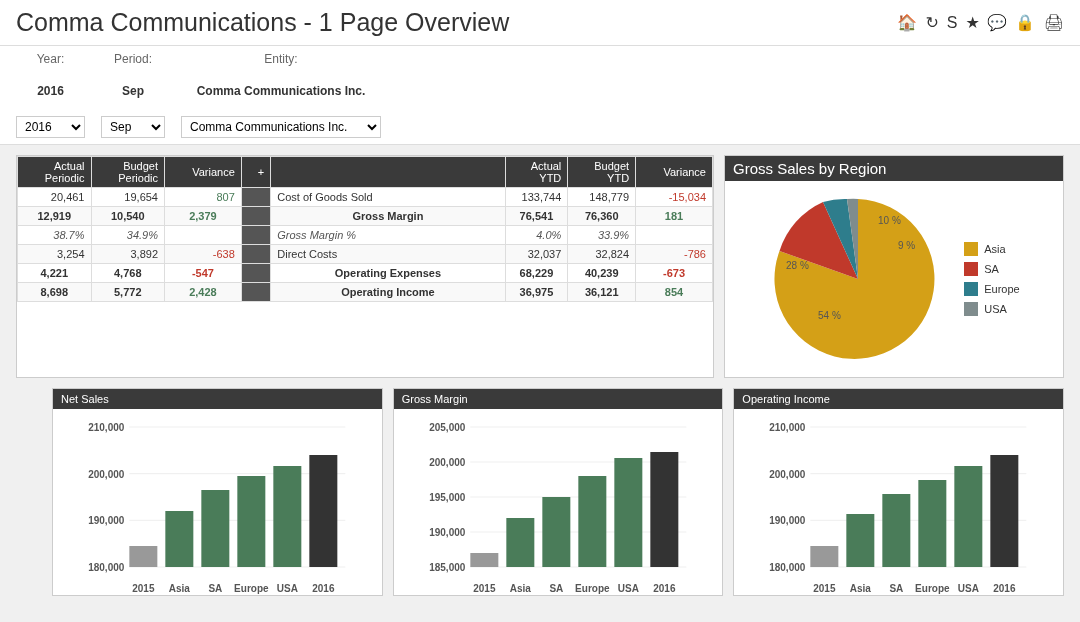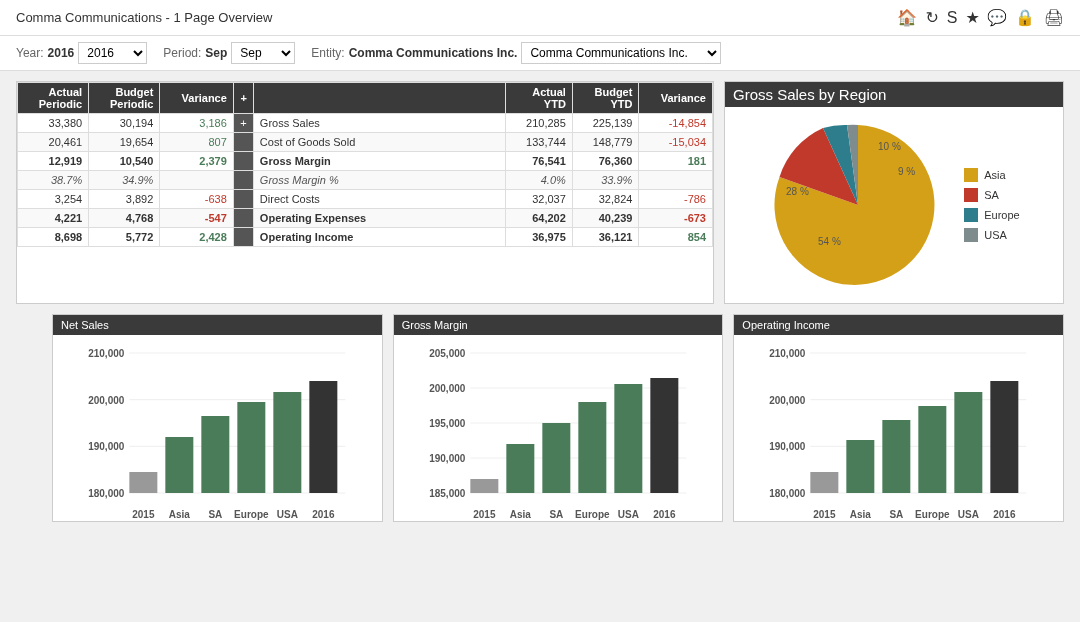--- a/index.html
+++ b/index.html
@@ -1,37 +1,37 @@
 <!DOCTYPE html>
 <html><head>
   <meta charset="utf-8">
   <style>
     * { box-sizing: border-box; margin: 0; padding: 0; }
     body { font-family: Arial, sans-serif; font-size: 12px; background: #f0f0f0; color: #333; }
     
     .header { background: #fff; padding: 8px 16px; border-bottom: 1px solid #ddd; display: flex; align-items: center; justify-content: space-between; }
-    .header-title { font-size: 13px; font-weight: normal; color: #333; }
+    .header-title { font-size: 25px; font-weight: normal; color: #333; }
     .header-icons { display: flex; gap: 8px; align-items: center; }
     
     .toolbar { background: #fff; padding: 6px 16px; border-bottom: 1px solid #ddd; display: flex; align-items: center; gap: 16px; font-size: 12px; }
-    .toolbar-item { display: flex; align-items: center; gap: 4px; }
+    .toolbar-item { display: flex; align-items: center; gap: 18px; flex-direction: column; }
     .toolbar-label { color: #666; }
     .toolbar-value { font-weight: bold; }
     .toolbar-select { background: #fff; border: 1px solid #ccc; padding: 2px 16px 2px 4px; font-size: 12px; cursor: pointer; }
     
     .main-content { padding: 10px 16px; display: flex; gap: 10px; flex-direction: column; }
     
     .top-section { display: flex; gap: 10px; }
     
     .financial-table { flex: 1; background: #fff; border: 1px solid #ccc; }
     .financial-table table { width: 100%; border-collapse: collapse; font-size: 11px; }
     .financial-table th, .financial-table td { padding: 3px 6px; border: 1px solid #ddd; text-align: right; }
-    .financial-table th { background: #3a3a3a; color: #fff; font-weight: bold; }
+    .financial-table th { background: #3a3a3a; color: #fff; font-weight: normal; padding-left: 16px; }
     .financial-table td.label-col { text-align: left; }
-    .financial-table tr.bold-row td { font-weight: bold; }
+    .financial-table tr.bold-row td { font-weight: bold; text-align: center; }
     .financial-table tr.italic-row td { font-style: italic; color: #555; margin-left: 29px; }
     .financial-table tr:nth-child(even) { background: #f9f9f9; }
     .positive { color: #4a7c59; }
     .negative { color: #c0392b; }
     .plus-cell { background: #555; color: #fff; text-align: center !important; width: 20px; }
     
     .pie-section { width: 340px; background: #fff; border: 1px solid #ccc; padding: 8px; }
     .pie-title { background: #3a3a3a; color: #fff; padding: 4px 8px; margin: -8px -8px 8px -8px; font-size: 15px; }
     .pie-container { display: flex; align-items: center; justify-content: center; gap: 16px; }
     .pie-legend { display: flex; flex-direction: column; gap: 6px; font-size: 11px; }
@@ -97,30 +97,20 @@
             <th>Budget<br>Periodic</th>
             <th>Variance</th>
             <th>+</th>
             <th style="text-align:left; min-width:200px;"></th>
             <th>Actual<br>YTD</th>
             <th>Budget<br>YTD</th>
             <th>Variance</th>
           </tr>
         </thead>
         <tbody id="table-body">
-        <tr>
-    <td>33,380</td>
-    <td>30,194</td>
-    <td class="positive">3,186</td>
-    <td class="plus-cell">+</td>
-    <td class="label-col">Gross Sales</td>
-    <td>210,285</td>
-    <td>225,139</td>
-    <td class="negative">-14,854</td>
-  </tr>
             <tr>
     <td>20,461</td>
     <td>19,654</td>
     <td class="positive">807</td>
     <td class="plus-cell"></td>
     <td class="label-col">Cost of Goods Sold</td>
     <td>133,744</td>
     <td>148,779</td>
     <td class="negative">-15,034</td>
   </tr>
@@ -153,21 +143,21 @@
     <td>32,037</td>
     <td>32,824</td>
     <td class="negative">-786</td>
   </tr>
             <tr class="bold-row">
     <td>4,221</td>
     <td>4,768</td>
     <td class="negative">-547</td>
     <td class="plus-cell"></td>
     <td class="label-col">Operating Expenses</td>
-    <td>64,202</td>
+    <td>68,229</td>
     <td>40,239</td>
     <td class="negative">-673</td>
   </tr>
             <tr class="bold-row">
     <td>8,698</td>
     <td>5,772</td>
     <td class="positive">2,428</td>
     <td class="plus-cell"></td>
     <td class="label-col">Operating Income</td>
     <td>36,975</td>

